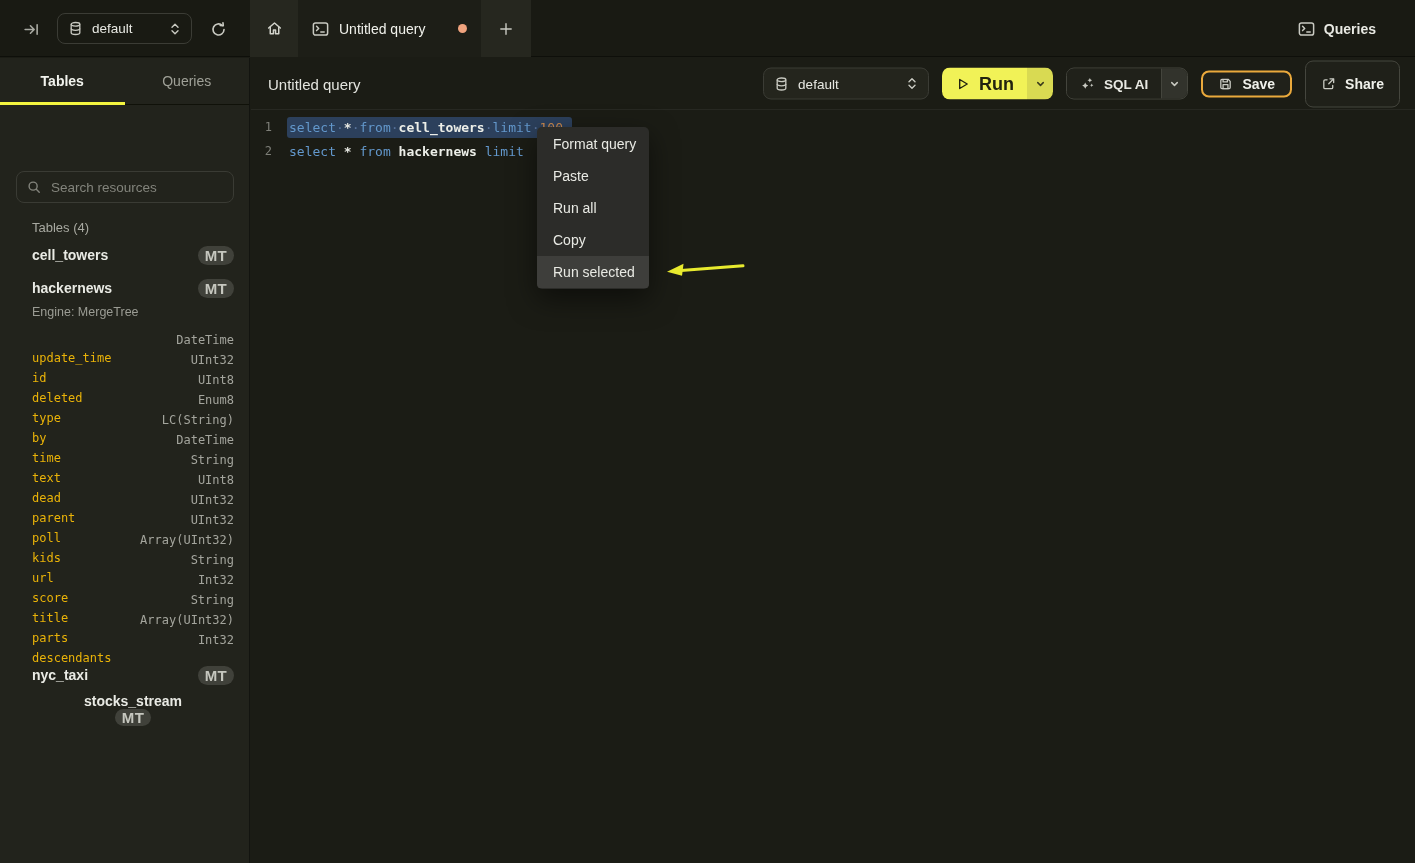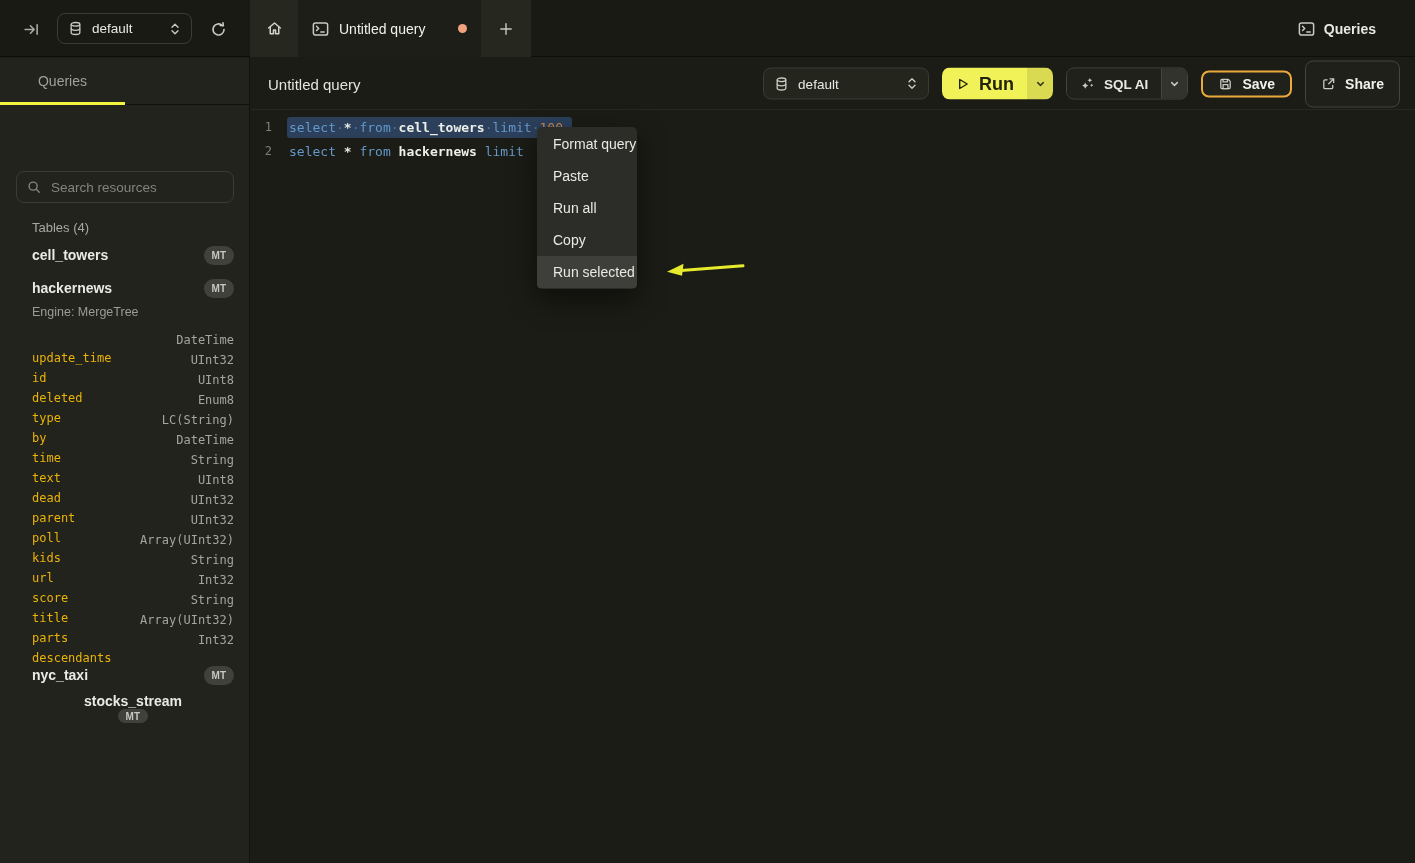--- a/index.html
+++ b/index.html
@@ -44,21 +44,21 @@
   .search-box{position:absolute;left:16px;top:113px;width:218px;height:32px;border:1px solid #3a3b34;
           border-radius:8px;display:flex;align-items:center;padding:0 10px;gap:8px;color:#83847c;}
   .search-box input{background:transparent;border:none;outline:none;color:#d8d9d1;font-size:13.5px;
           font-family:"Liberation Sans",sans-serif;width:100%;}
   .search-box input::placeholder{color:#83847c;}
   .section-label{position:absolute;left:32px;top:162px;font-size:13px;color:#a8a9a1;}
   .table-row{position:absolute;left:32px;width:202px;height:30px;display:flex;align-items:center;
           justify-content:space-between;cursor:pointer;}
   .table-row .tname{font-size:14px;font-weight:600;color:#e9eae4;}
   .mt-badge{min-width:30px;height:19px;border-radius:10px;background:#40413a;color:#c6c7bf;
-          font-size:10px;font-weight:700;display:flex;align-items:center;justify-content:center;
+          font-size:15px;font-weight:700;display:flex;align-items:center;justify-content:center;
           padding:0 7px;letter-spacing:.3px;}
   .engine-label{position:absolute;left:32px;top:247px;font-size:12.5px;color:#9b9c94;}
   .schema{position:absolute;left:32px;top:272px;width:202px;}
   .schema-row{height:20px;display:flex;align-items:center;justify-content:space-between;
           font-family:"DejaVu Sans Mono","Liberation Mono",monospace;font-size:12px;}
   .schema-row .cname{color:#eab308;margin-top:36px;}
   .schema-row .ctype{color:#a4a59d;}
 
   
   .main{position:absolute;top:58px;left:251px;width:1164px;height:805px;background:#1b1c15;}
@@ -92,21 +92,21 @@
           font-family:"DejaVu Sans Mono",monospace;}
   .code-text{white-space:pre;display:inline-block;}
   .code-text.selected{background:#2c405c;border-radius:3px;padding:3px 9px 3px 2px;margin-left:-2px;}
   .tok-kw{color:#6398cc;}
   .tok-op{color:#e8e9e3;font-weight:bold;}
   .tok-ident{color:#eceee8;font-weight:bold;}
   .tok-num{color:#cd8a4d;}
   .tok-ws{color:#56719a;}
 
   
-  .context-menu{position:absolute;left:286px;top:69px;width:100px;background:#2c2c29;border-radius:5px;
+  .context-menu{position:absolute;left:286px;top:69px;width:112px;background:#2c2c29;border-radius:5px;
           overflow:hidden;box-shadow:0 10px 28px rgba(0,0,0,.5);z-index:5;padding:1px 0;}
   .menu-item{height:32px;display:flex;align-items:center;padding:0 16px;font-size:14px;color:#e9eae4;
           cursor:pointer;white-space:nowrap;}
   .menu-item.active{background:#3e3e3b;}
 
   
   .annotation-arrow{position:absolute;left:413px;top:200px;z-index:6;pointer-events:none;}
 </style>
 </head>
 <body>
@@ -183,20 +183,23 @@
           <path d="M4.3 5l2 2-2 2"></path>
           <path d="M8.3 10.3h3.2"></path>
         </svg>
       </span>
       <span>Queries</span>
     </div>
   </div>
 
   <div class="sidebar">
     <div class="side-tabs">
+      <div class="side-tab active">
+        <span>Tables</span>
+      </div>
       <div class="side-tab">
         <span>Queries</span>
       </div>
       <div class="tab-underline"></div>
     </div>
 
 
     <div class="search-box">
       <span>
         <svg width="14" height="14" viewBox="0 0 16 16" fill="none" stroke="currentColor" stroke-width="1.6" stroke-linecap="round">

